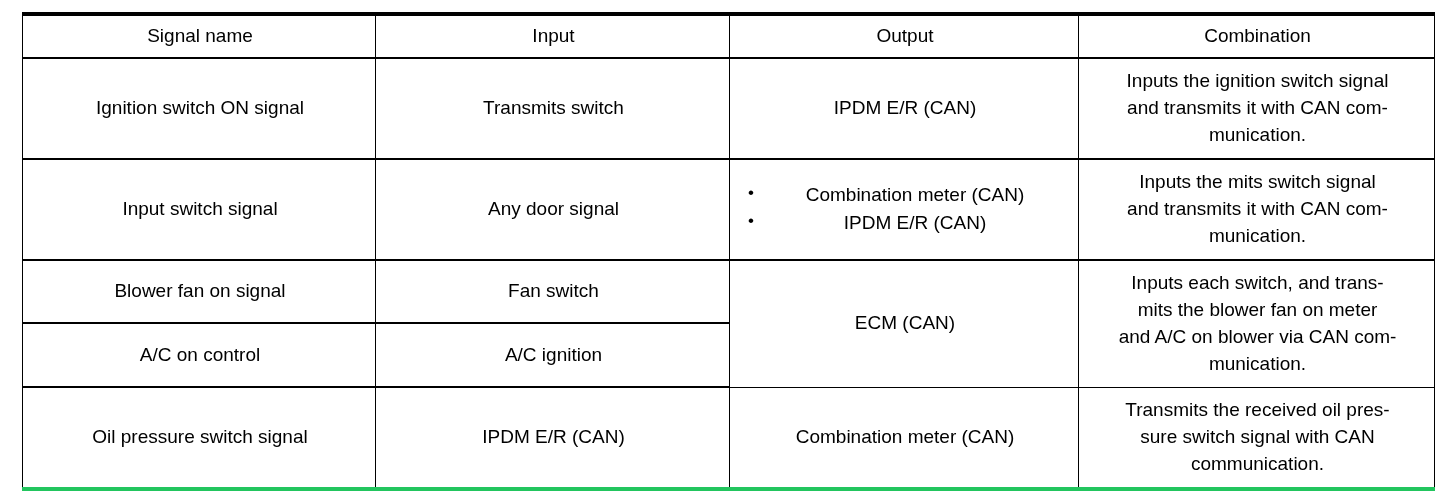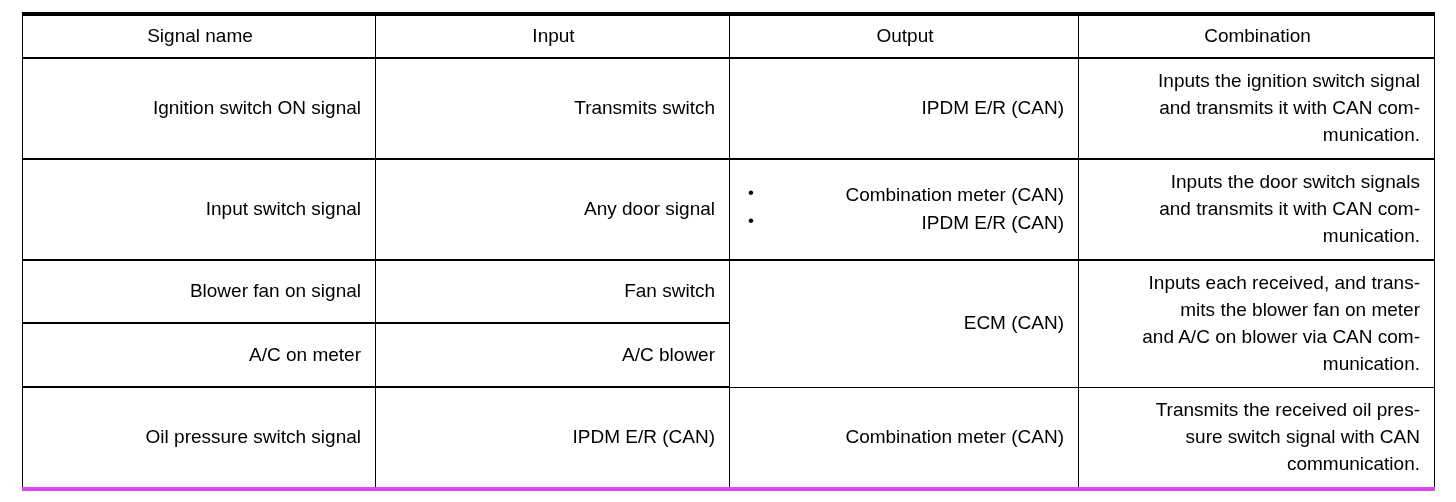--- a/index.html
+++ b/index.html
@@ -44,36 +44,36 @@
   table.signal-table col.c-desc    { width: 356px; }
 
   table.signal-table th,
   table.signal-table td {
     border-left: 1.5px solid #000;
     border-right: 1.5px solid #000;
     border-top: 1.5px solid #000;
     border-bottom: 1.5px solid #000;
     padding: 9px 14px 9px 16px;
     vertical-align: middle;
-    text-align: right;
+    text-align: center;
     font-weight: normal;
   }
 
   
   table.signal-table thead th {
     border-top: 4px solid #000;
     border-bottom: 2px solid #000;
     text-align: center;
     padding-top: 7px;
     padding-bottom: 7px;
     vertical-align: middle;
   }
 
   table.signal-table tbody tr.last-row > td {
-    border-bottom: 4px solid #d946ef;
+    border-bottom: 4px solid #22c55e;
   }
 
   
   table.signal-table tr.thick-below > td {
     border-bottom: 2.5px solid #000;
   }
   table.signal-table tr.thick-above > td {
     border-top: 2.5px solid #000;
   }
 
@@ -142,41 +142,41 @@
         <tr class="thick-below">
           <td class="cell-pad-tall">Input switch signal</td>
           <td class="cell-pad-tall">Any door signal</td>
           <td>
             <ul class="bullets">
               <li>Combination meter (CAN)</li>
               <li>IPDM E/R (CAN)</li>
             </ul>
           </td>
           <td class="desc-cell">
-            <span class="desc-line">Inputs the door switch signals</span>
+            <span class="desc-line">Inputs the mits switch signal</span>
             <span class="desc-line">and transmits it with CAN com-</span>
             <span class="desc-line">munication.</span>
           </td>
         </tr>
 
         <tr>
           <td>Blower fan on signal</td>
           <td>Fan switch</td>
           <td rowspan="2">ECM (CAN)</td>
           <td rowspan="2" class="desc-cell">
-            <span class="desc-line">Inputs each received, and trans-</span>
+            <span class="desc-line">Inputs each switch, and trans-</span>
             <span class="desc-line">mits the blower fan on meter</span>
             <span class="desc-line">and A/C on blower via CAN com-</span>
             <span class="desc-line">munication.</span>
           </td>
         </tr>
 
         <tr class="thick-above thick-below">
-          <td class="cell-pad-tall">A/C on meter</td>
-          <td class="cell-pad-tall">A/C blower</td>
+          <td class="cell-pad-tall">A/C on control</td>
+          <td class="cell-pad-tall">A/C ignition</td>
         </tr>
 
         <tr class="last-row">
           <td class="cell-pad-tall">Oil pressure switch signal</td>
           <td class="cell-pad-tall">IPDM E/R (CAN)</td>
           <td class="cell-pad-tall">Combination meter (CAN)</td>
           <td class="desc-cell">
             <span class="desc-line">Transmits the received oil pres-</span>
             <span class="desc-line">sure switch signal with CAN</span>
             <span class="desc-line">communication.</span>

